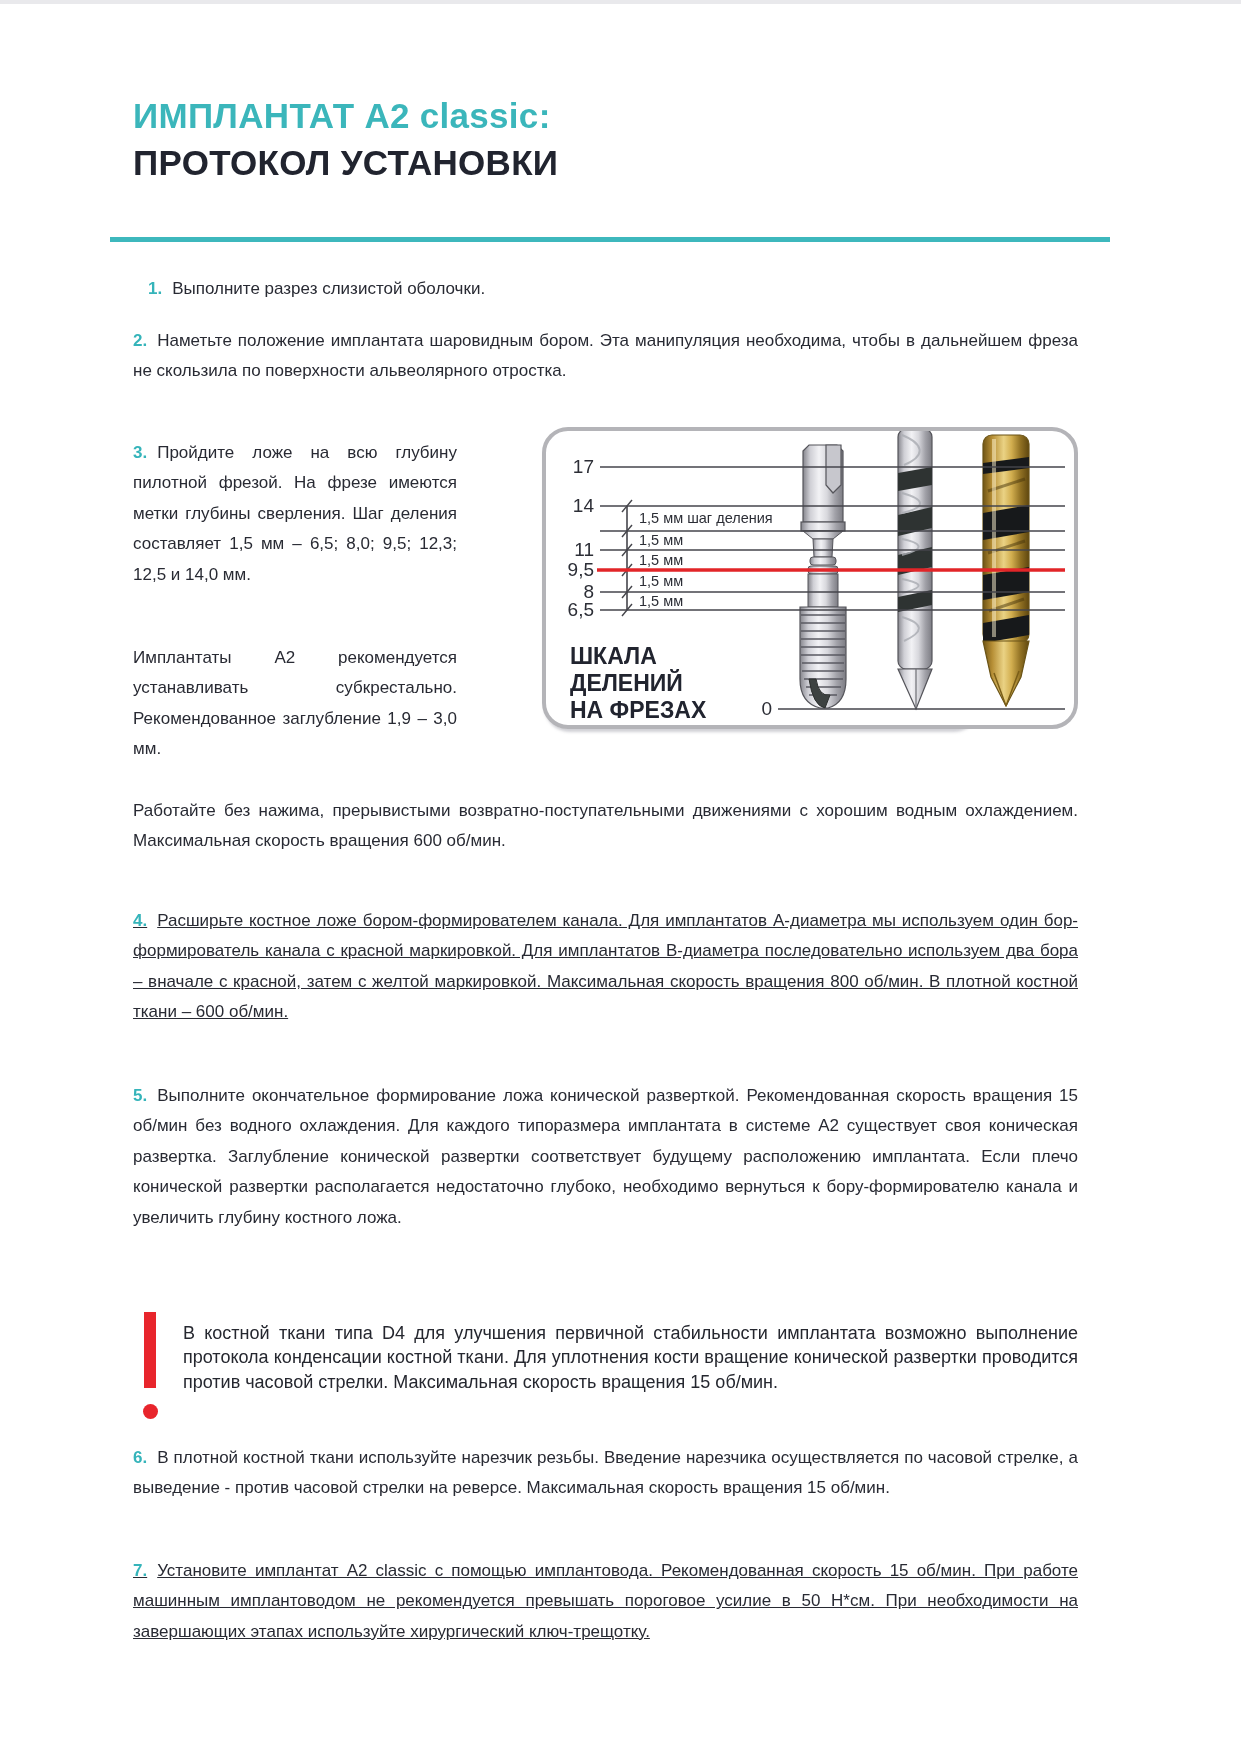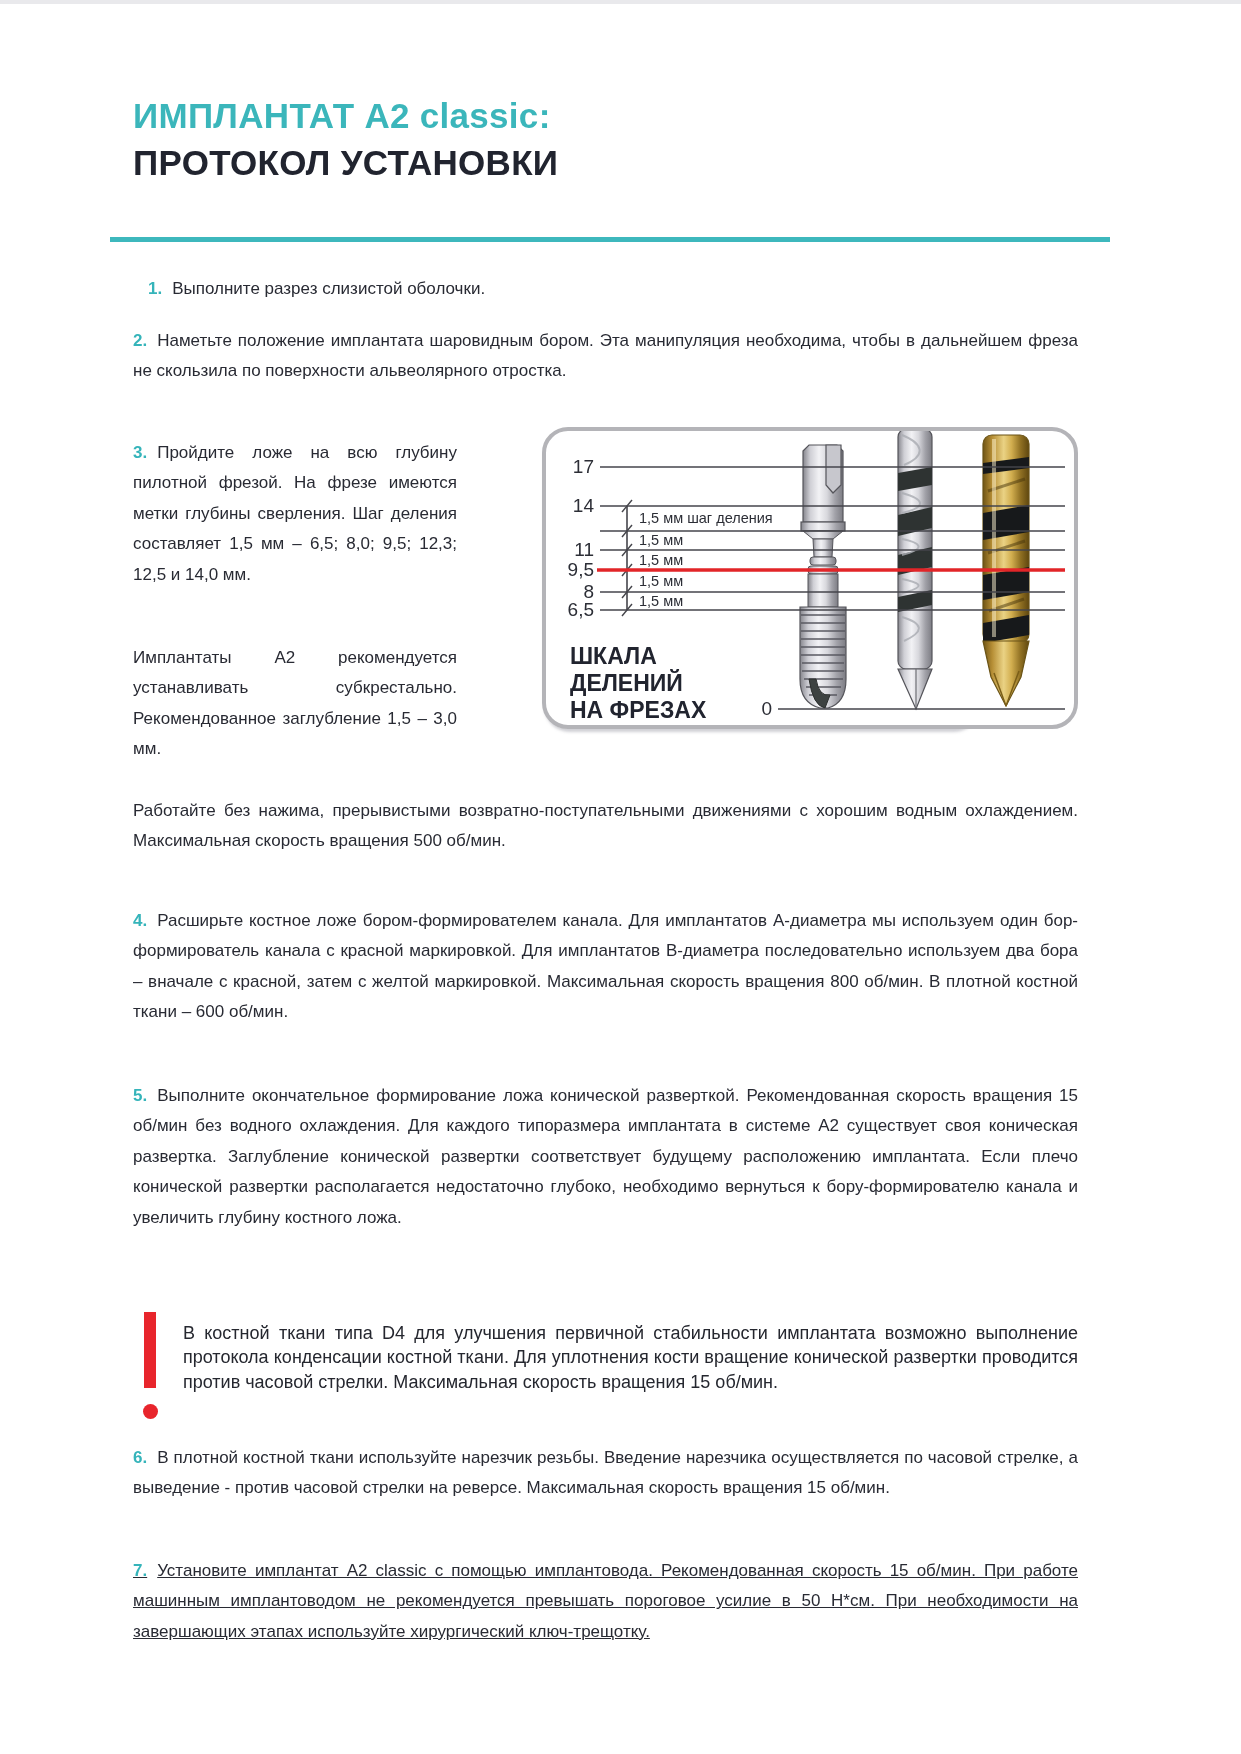--- a/index.html
+++ b/index.html
@@ -12,21 +12,21 @@
   .title .t2{color:#21242f;}
   .rule{position:absolute;left:110px;top:233px;width:1000px;height:5px;background:#3db8bd;}
 
   .step,.para{position:absolute;margin:0;font-size:17px;line-height:30.4px;text-align:justify;color:#282a33;}
   .num{font-weight:bold;color:#35b4ba;margin-right:10px;}
   .s1{left:148px;top:270px;width:962px;text-align:left;}
   .s2{left:133px;top:322px;width:945px;}
   .s3{left:133px;top:434px;width:324px;}
   .sub{left:133px;top:639px;width:324px;}
   .work{left:133px;top:792px;width:945px;}
-  .s4{left:133px;top:902px;width:945px;}
+  .s4{left:133px;top:902px;width:945px;text-decoration:underline;}
   .s5{left:133px;top:1077px;width:945px;}
   .s6{left:133px;top:1439px;width:945px;}
   .s7{left:133px;top:1552px;width:945px;text-decoration:underline;}
 
   .figure{
     position:absolute;left:542px;top:423px;width:436px;height:302px;
     border-radius:26px;box-shadow:2px 3px 3px rgba(120,120,135,.35);background:#fff;
   }
   .figure svg{display:block;width:536px;height:302px;}
 
@@ -47,21 +47,21 @@
     <span class="t2">ПРОТОКОЛ УСТАНОВКИ</span>
   </h1>
   <div class="rule"></div>
 
   <p class="step s1"><span class="num">1.</span><span>Выполните разрез слизистой оболочки.</span></p>
 
   <p class="step s2"><span class="num">2.</span><span>Наметьте положение имплантата шаровидным бором. Эта манипуляция необходима, чтобы в дальнейшем фреза не скользила по поверхности альвео­лярного отростка.</span></p>
 
   <p class="step s3"><span class="num">3.</span><span>Пройдите ложе на всю глубину пилотной фрезой. На фрезе имеются метки глубины сверления. Шаг деления составляет 1,5 мм – 6,5; 8,0; 9,5; 12,3; 12,5 и 14,0 мм.</span></p>
 
-  <p class="para sub">Имплантаты А2 рекомендует­ся устанавливать субкресталь­но. Рекомендованное заглуб­ление 1,5 – 3,0 мм.</p>
+  <p class="para sub">Имплантаты А2 рекомендует­ся устанавливать субкресталь­но. Рекомендованное заглуб­ление 1,9 – 3,0 мм.</p>
 
   <div class="figure">
     <svg viewBox="0 0 536 302" xmlns="http://www.w3.org/2000/svg">
       <defs>
         <linearGradient id="metal" x1="0" y1="0" x2="1" y2="0">
           <stop offset="0" stop-color="#86868d"></stop>
             <stop offset="0.18" stop-color="#cfcfd5"></stop>
           <stop offset="0.4" stop-color="#f2f2f5"></stop>
             <stop offset="0.6" stop-color="#d8d8dd"></stop>
           <stop offset="0.8" stop-color="#a2a2a9"></stop>
@@ -159,21 +159,21 @@
       </g>
 
       <g font-family="Liberation Sans, sans-serif" font-size="23" font-weight="bold" fill="#21242f">
         <text x="28" y="237">ШКАЛА</text>
         <text x="28" y="264">ДЕЛЕНИЙ</text>
         <text x="28" y="291">НА ФРЕЗАХ</text>
       </g>
     </svg>
   </div>
 
-  <p class="para work">Работайте без нажима, прерывистыми возвратно-поступательными движения­ми с хорошим водным охлаждением. Максимальная скорость вращения 500 об/мин.</p>
+  <p class="para work">Работайте без нажима, прерывистыми возвратно-поступательными движения­ми с хорошим водным охлаждением. Максимальная скорость вращения 600 об/мин.</p>
 
   <p class="step s4"><span class="num">4.</span><span>Расширьте костное ложе бором-формирователем канала. Для имплантатов А-диаметра мы используем один бор-формирователь канала с красной марки­ровкой. Для имплантатов В-диаметра последовательно используем два бора – вначале с красной, затем с желтой маркировкой. Максимальная скорость вра­щения 800 об/мин. В плотной костной ткани – 600 об/мин.</span></p>
 
   <p class="step s5"><span class="num">5.</span><span>Выполните окончательное формирование ложа конической разверткой. Рекомендованная скорость вращения 15 об/мин без водного охлаждения. Для каждого типоразмера имплантата в системе А2 существует своя коническая развертка. Заглубление конической развертки соответствует будущему распо­ложению имплантата. Если плечо конической развертки располагается недос­таточно глубоко, необходимо вернуться к бору-формирователю канала и увели­чить глубину костного ложа.</span></p>
 
   <div class="note-bar"></div>
   <div class="note-dot"></div>
   <p class="notetext">В костной ткани типа D4 для улучшения первичной стабильности имплантата возможно выполнение протокола конденсации костной ткани. Для уплотнения кости вращение конической развертки проводится против часовой стрелки. Максимальная скорость враще­ния 15 об/мин.</p>
 
   <p class="step s6"><span class="num">6.</span><span>В плотной костной ткани используйте нарезчик резьбы. Введение нарезчика осуществляется по часовой стрелке, а выведение - против часовой стрелки на реверсе. Максимальная скорость вращения 15 об/мин.</span></p>

